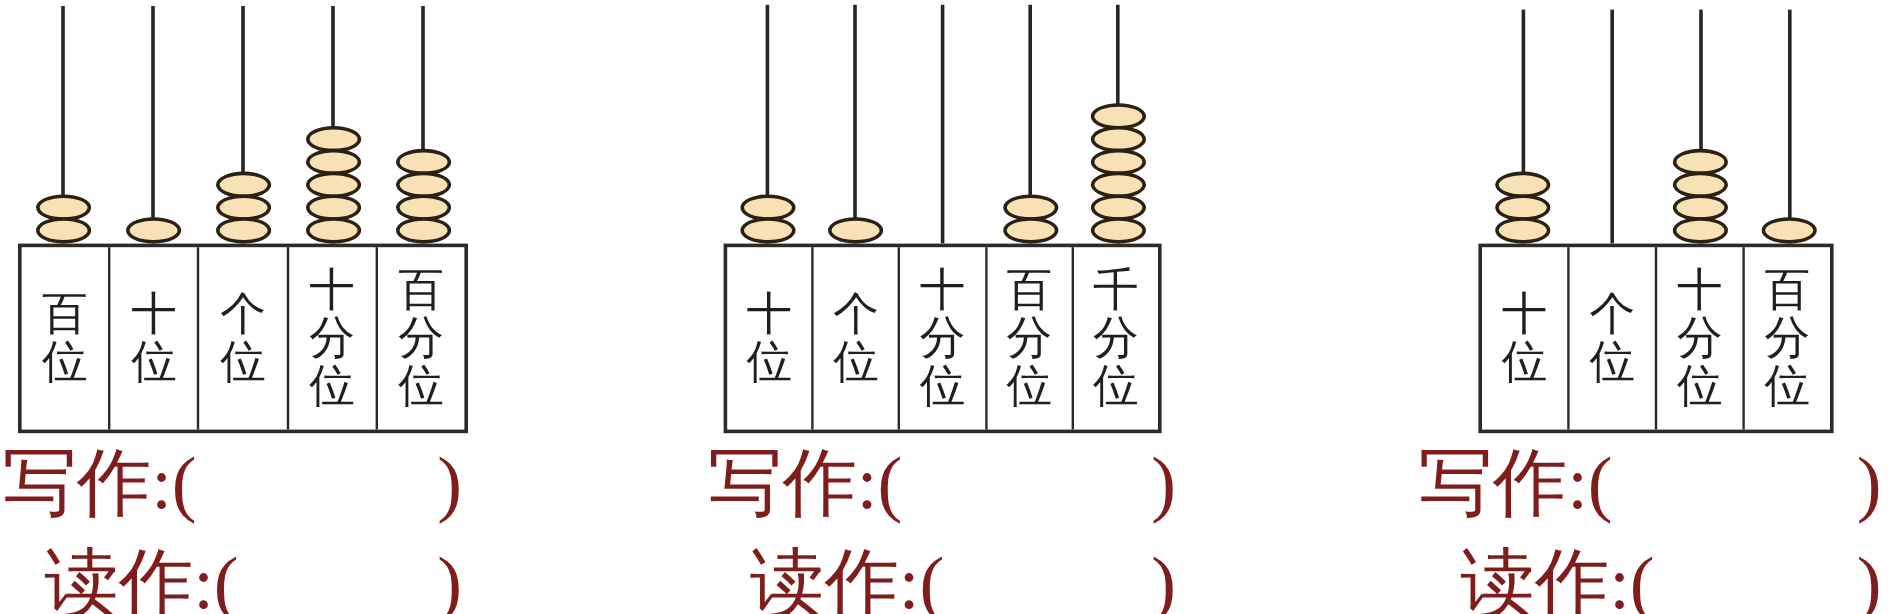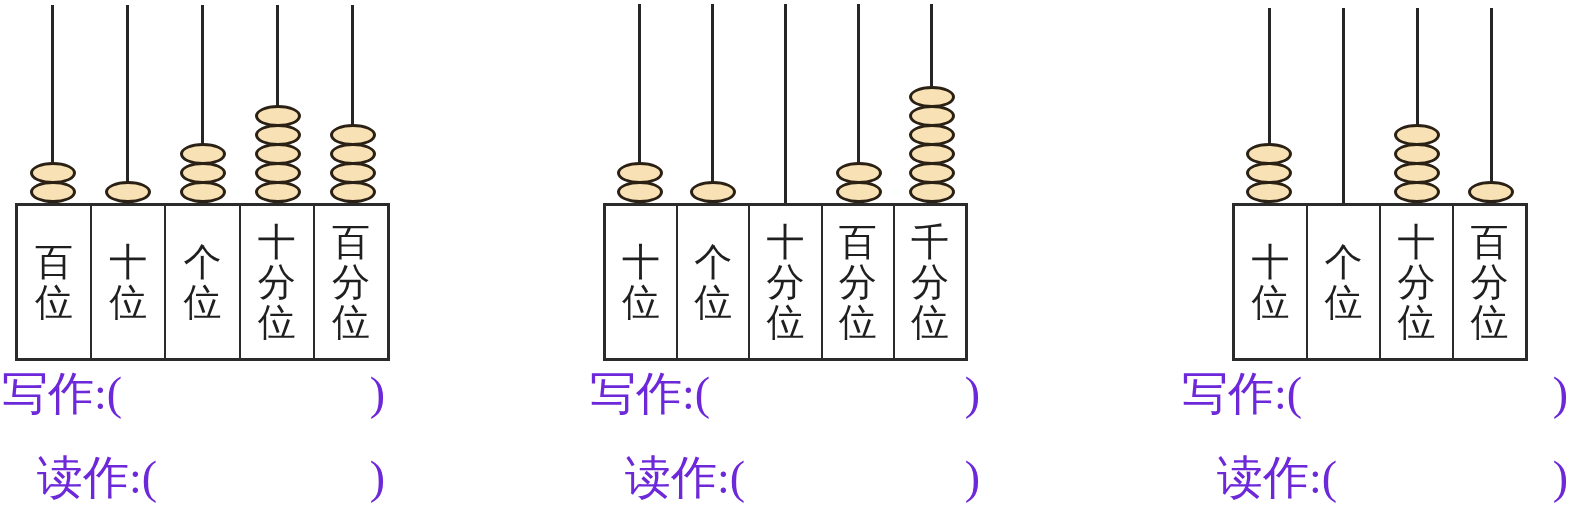--- a/index.html
+++ b/index.html
@@ -77,23 +77,23 @@
   .p1 { left: 2px;    width: 383px; }
   .p2 { left: 590px;  width: 390px; }
   .p3 { left: 1182px; width: 386px; }
 
   .prow {
     position: absolute;
     left: 0; right: 0;
     display: flex;
     justify-content: space-between;
     align-items: baseline;
-    font-size: 46px;
+    font-size: 62px;
     line-height: 1.15;
-    color: #6d28d9;
+    color: #7f1d1d;
     white-space: pre;
   }
   .r1 { top: 368px; }
   .r2 { top: 452px; margin-left: 35px; }
 </style>
 </head>
 <body>
 
 <div class="canvas">
 

